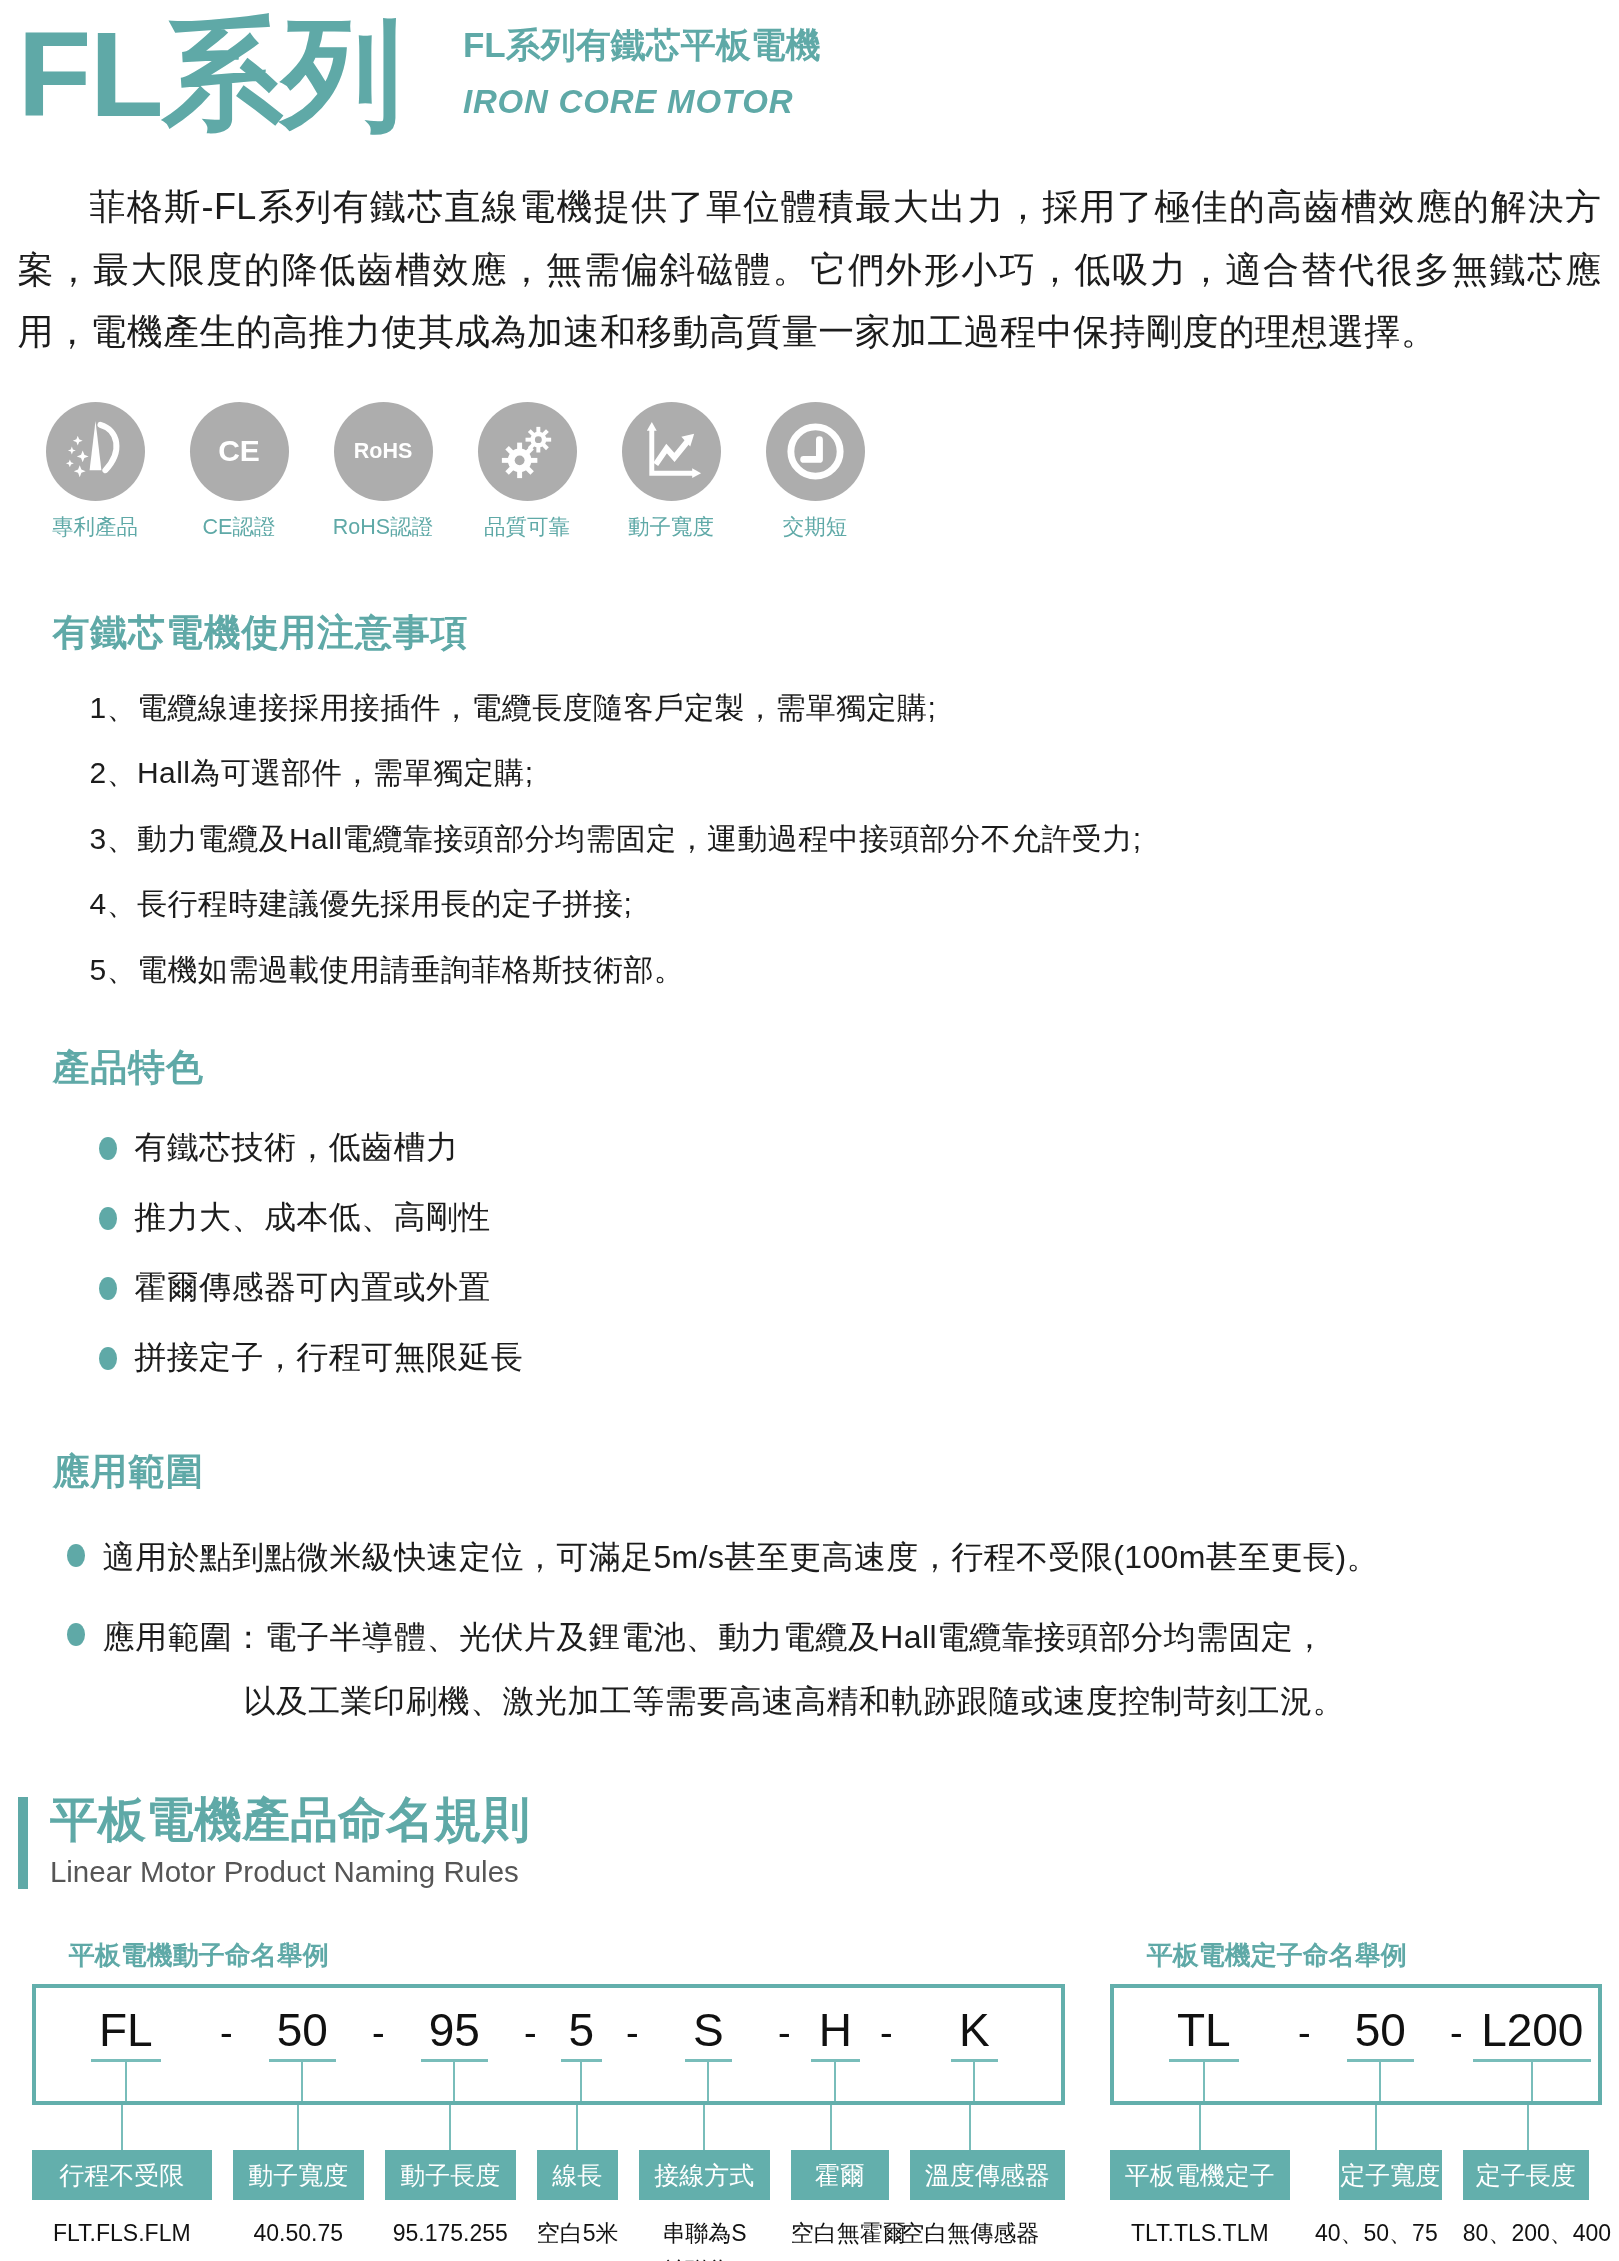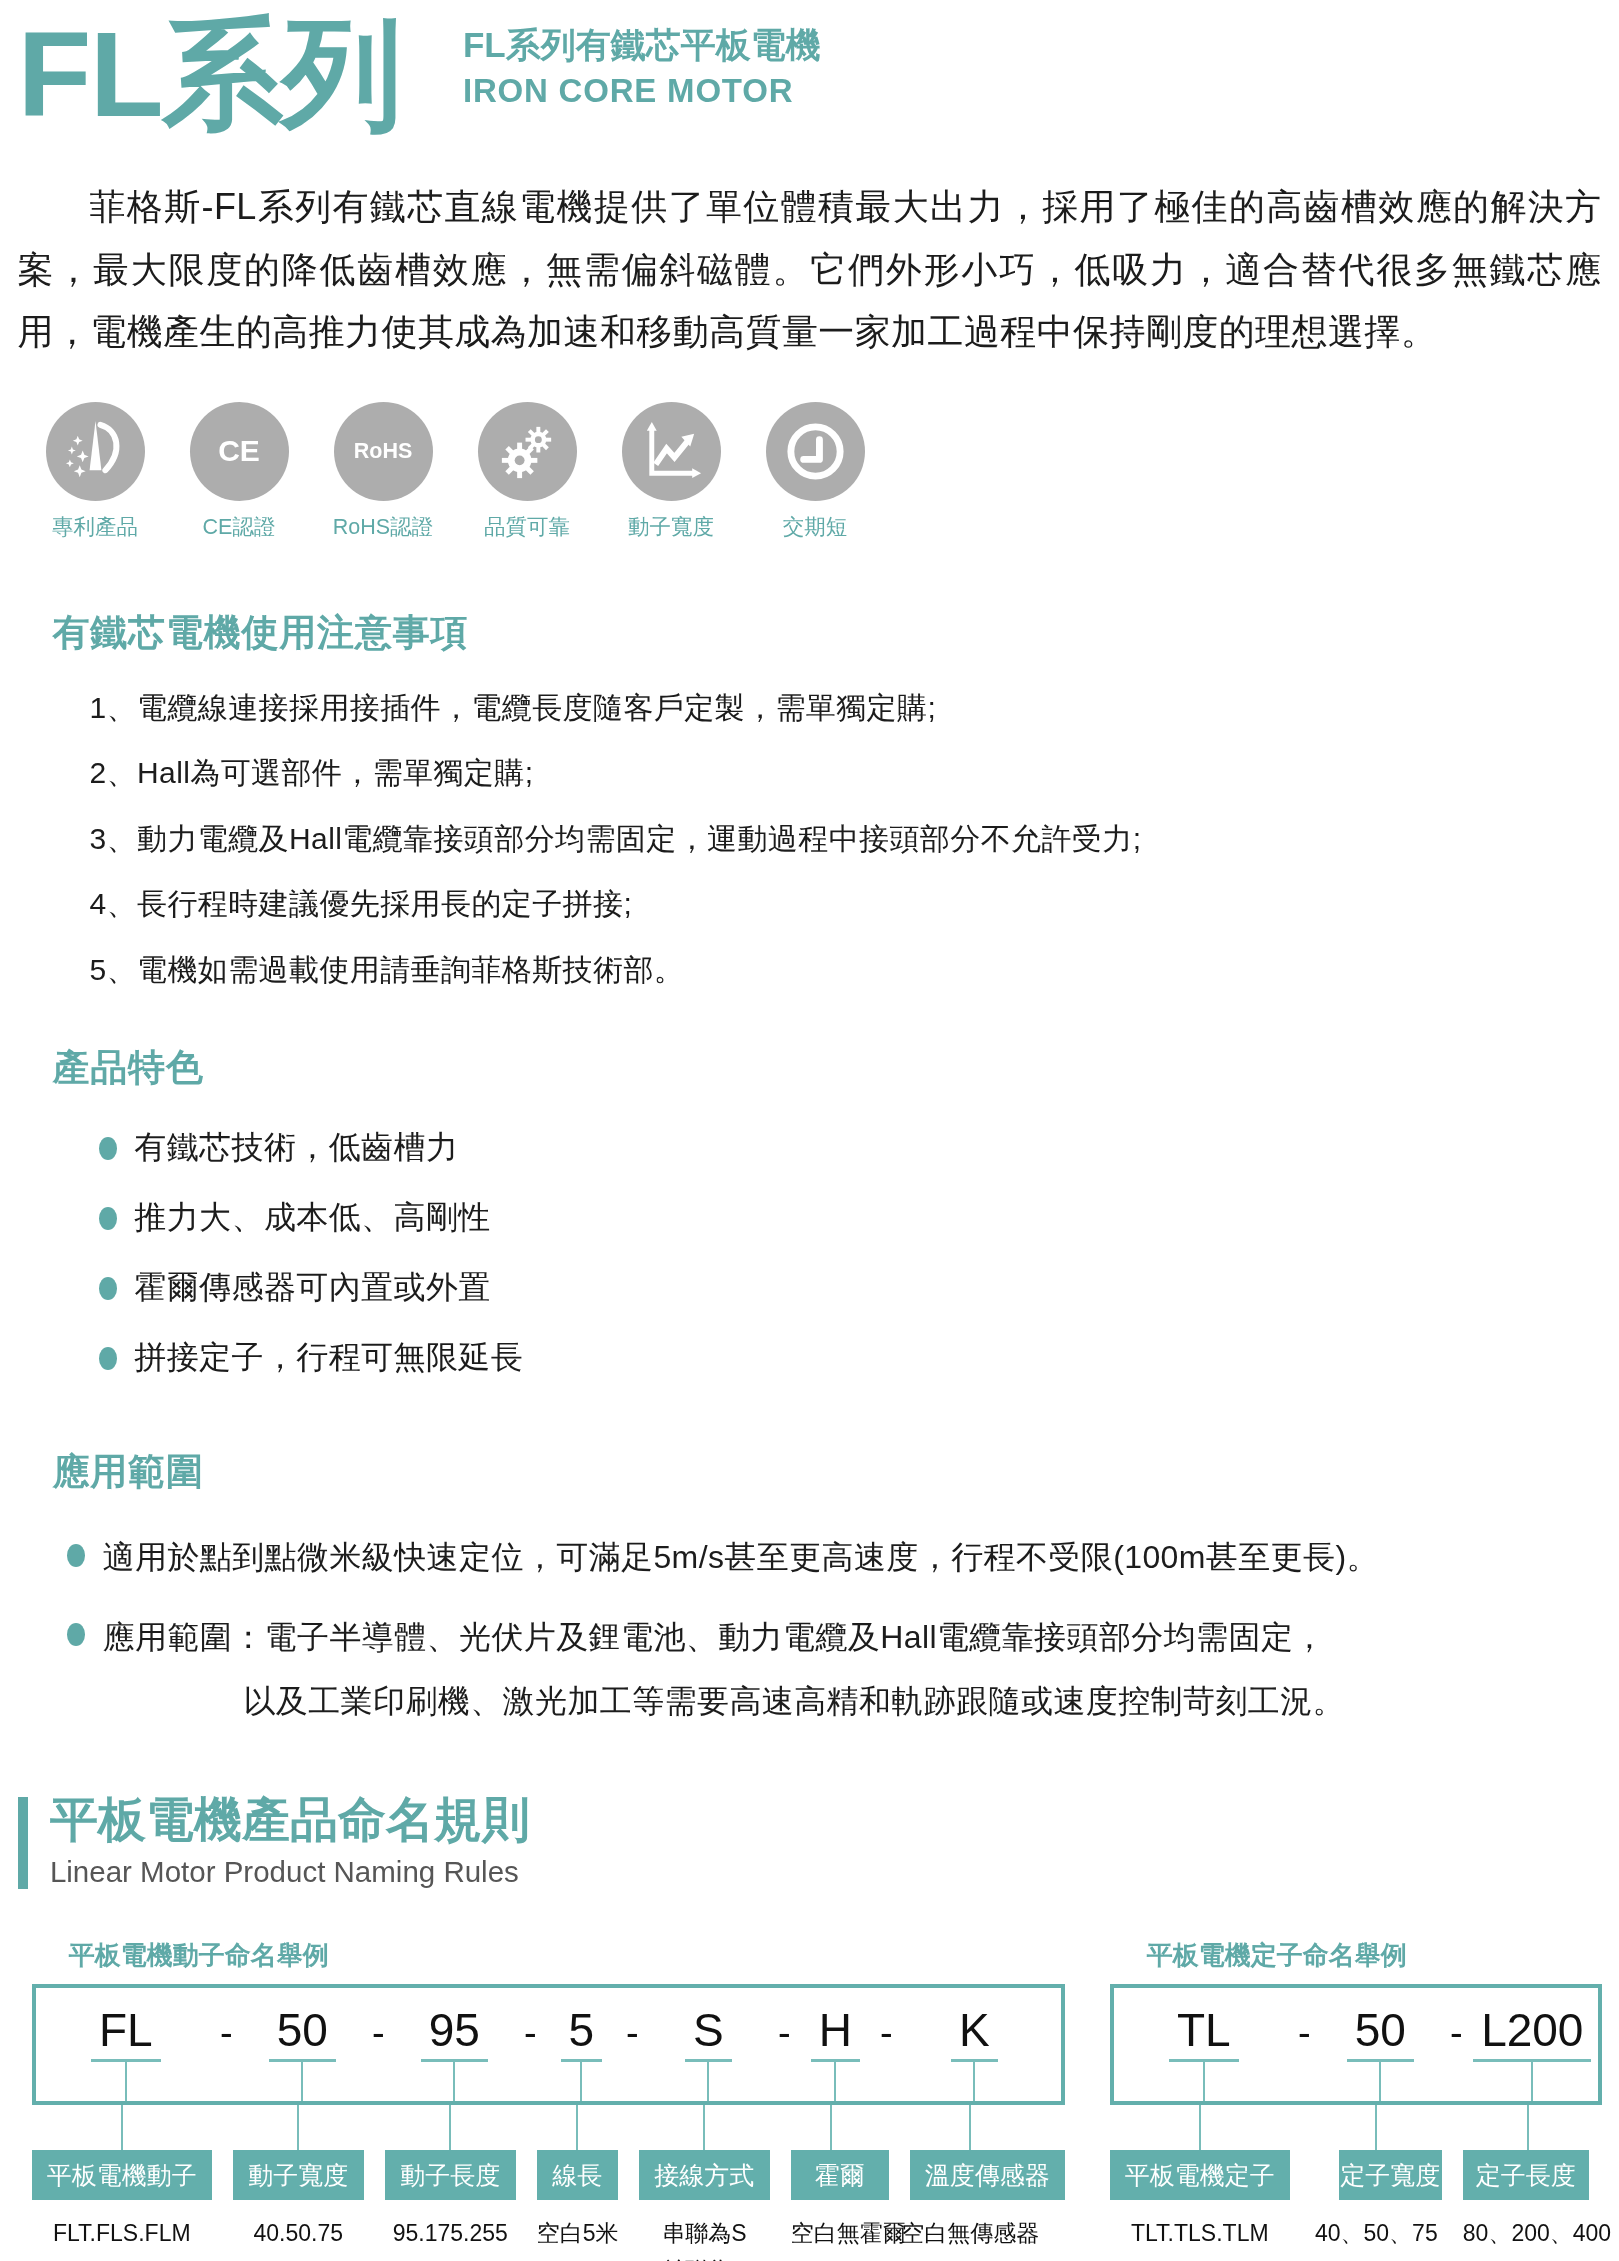--- a/index.html
+++ b/index.html
@@ -19,21 +19,21 @@
   .page{width:1619px;height:2261px;padding:11px 17.5px 0 17.5px;position:relative;}
 
   
   .hdr{display:flex;align-items:flex-start;}
   .hdr-series{
     font-size:121px;line-height:1.05;font-weight:800;color:var(--teal);
     letter-spacing:-1.6px;white-space:nowrap;
   }
   .hdr-sub{margin-left:62px;margin-top:12.7px;}
   .hdr-sub-zh{font-size:35px;font-weight:800;color:var(--teal);line-height:1.2;}
-  .hdr-sub-en{font-size:33px;font-weight:800;color:var(--teal);line-height:1.2;margin-top:5px;letter-spacing:0.8px;}
+  .hdr-sub-en{font-size:33px;font-weight:800;color:var(--teal);line-height:1.2;margin-top:16px;letter-spacing:0.8px;font-style:italic;}
 
   
   .intro{
     margin-top:38px;font-size:36px;line-height:1.74;text-align:justify;
     text-indent:2em;color:var(--ink);letter-spacing:0.4px;
   }
 
   
   .badges{display:flex;gap:37px;margin-top:38px;margin-left:24px;}
   .badge{display:flex;flex-direction:column;align-items:center;width:107px;}
@@ -307,21 +307,21 @@
           <div class="nccell" style="width: 81px;">
             <div class="nstem2"></div>
           </div>
           <div style="width: 21px;"></div>
           <div class="nccell" style="width: 155px;">
             <div class="nstem2"></div>
           </div>
         </div>
       <div class="ndg-labels">
           <div style="width: 180px;">
-            <div class="nlabel">平板電機動子</div>
+            <div class="nlabel">行程不受限</div>
           </div>
           <div style="width: 21px;"></div>
           <div style="width: 131px;">
             <div class="nlabel">動子寬度</div>
           </div>
           <div style="width: 21px;"></div>
           <div style="width: 131px; border-radius: 17px;">
             <div class="nlabel">動子長度</div>
           </div>
           <div style="width: 21px;"></div>

